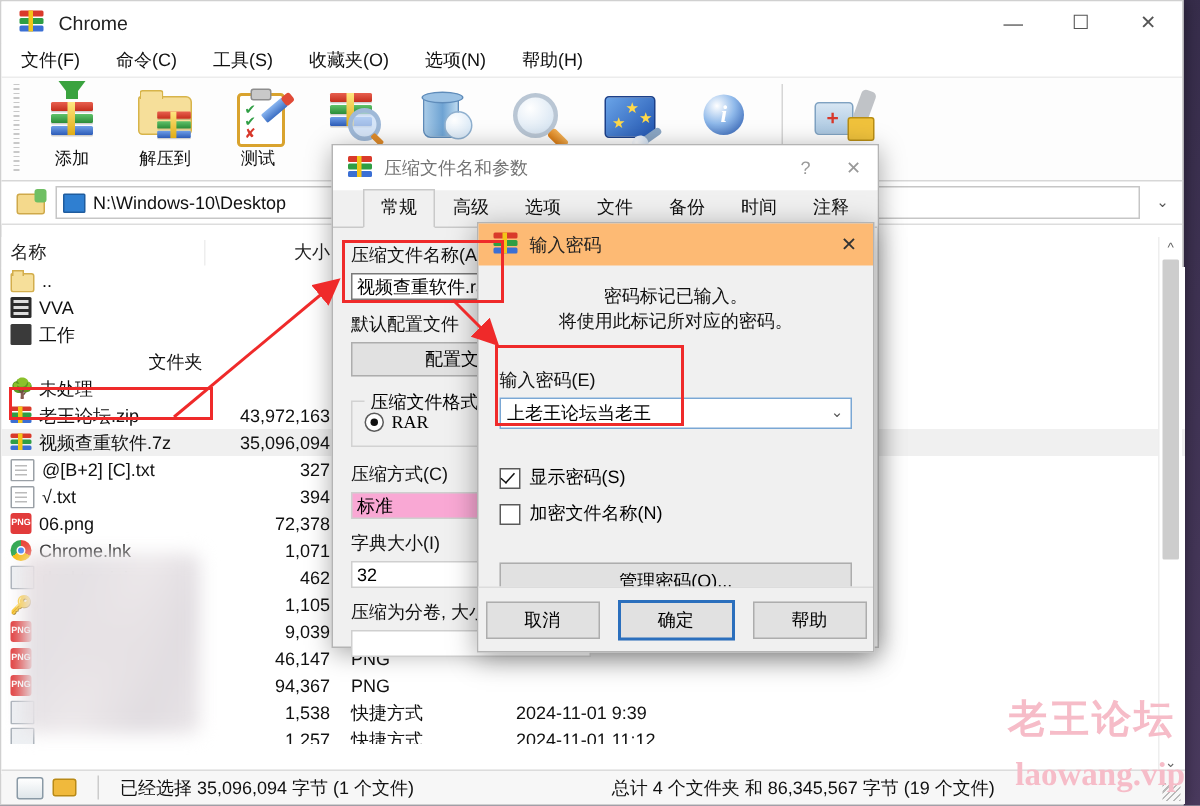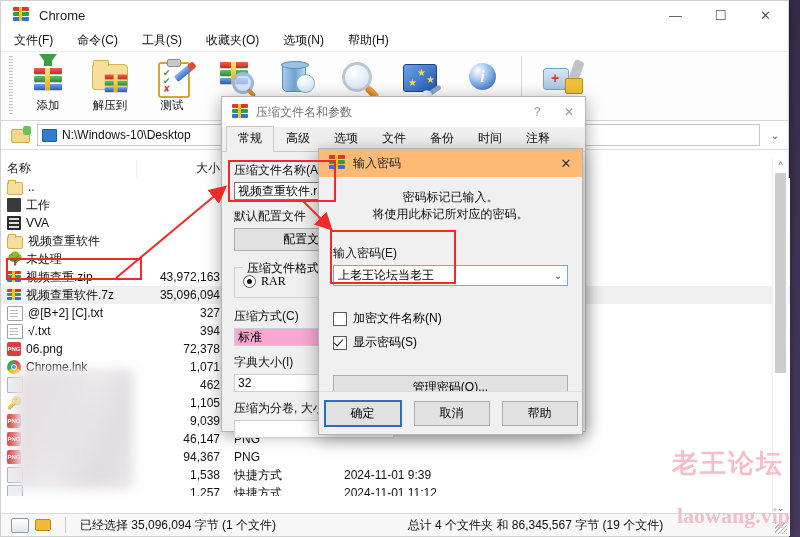--- a/index.html
+++ b/index.html
@@ -190,21 +190,21 @@
 
   
   #compress-dialog{position:absolute;left:221px;top:96px;width:363px;height:334px;
      background:#f0f0f0;border:1px solid #b4b4b4;box-shadow:0 3px 16px rgba(0,0,0,.35);}
   #compress-dialog .dlg-title{height:30px;display:flex;align-items:center;background:#fff;}
   #compress-dialog .dlg-title .ic{margin-left:10px;margin-right:8px;}
   #compress-dialog .dlg-title .t{font-size:12px;color:#737373;}
   #compress-dialog .dlg-ctl{margin-left:auto;display:flex;}
   #compress-dialog .dlg-ctl div{width:32px;height:30px;display:flex;align-items:center;justify-content:center;
      color:#999;font-size:12px;}
-  .tabs{display:flex;height:24px;padding-left:4px;background:#f0f0f0;
+  .tabs{display:flex;height:24px;padding-left:20px;background:#f0f0f0;
      border-bottom:1px solid #c9c9c9;align-items:flex-end;}
   .tab{padding:3px 11px 4px;font-size:12px;color:#111;border:1px solid transparent;border-bottom:none;}
   .tab.active{background:#f0f0f0;border-color:#c9c9c9;border-bottom:1px solid #f0f0f0;
      margin-bottom:-1px;}
   .dlg-body{padding:10px 12px;position:relative;height:268px;box-sizing:border-box;}
   .lbl{font-size:12px;color:#111;margin-bottom:3px;}
   .inputbox{height:18px;background:#fff;border:1px solid #7a7a7a;font-size:12px;
      padding:0 3px;display:flex;align-items:center;box-sizing:border-box;}
   .inputbox.flat{border:1px solid #cfcfcf;background:#fff;}
   .btn{height:21px;background:#e1e1e1;border:1px solid #adadad;font-size:12px;
@@ -237,21 +237,21 @@
      display:flex;align-items:center;justify-content:center;gap:12px;background:#f0f0f0;}
   .pd-footer .btn{width:74px;height:23px;}
   .pd-footer .btn.default{border:2px solid #2b6fbd;}
 
   
   .redbox{position:absolute;border:2px solid #ef2a2a;pointer-events:none;}
   #arrow-svg{position:absolute;left:0;top:0;width:800px;height:537px;pointer-events:none;}
 
   
   .wm{position:absolute;color:#f2b7c3;font-weight:bold;pointer-events:none;}
-  #wm-cn{right:16px;bottom:56px;font-size:26px;letter-spacing:2px;color:#f6bcc8;}
+  #wm-cn{right:16px;bottom:40px;font-size:26px;letter-spacing:2px;color:#f6bcc8;}
   #wm-en{right:10px;bottom:8px;font-size:22px;color:#f6bcc8;font-family:"Liberation Serif",serif;}
 </style>
 </head>
 <body>
 
 <div id="desktop-backdrop"></div>
 
 <div id="winrar-window">
 
   <div class="titlebar">
@@ -401,41 +401,37 @@
           <div class="cell name">
             <span class="ic16 ic-folder"></span>
             <span class="">..</span>
           </div>
           <div class="cell size"></div>
           <div class="cell type">文件夹</div>
           <div class="cell date"></div>
         </div>
         <div class="row">
           <div class="cell name">
+            <span class="ic16 ic-film"></span>
+            <span class="">VVA</span>
+          </div>
+          <div class="cell size"></div>
+          <div class="cell type">文件夹</div>
+          <div class="cell date"></div>
+        </div>
+        <div class="row">
+          <div class="cell name">
             <span class="ic16 ic-dark"></span>
             <span class="">工作</span>
           </div>
           <div class="cell size"></div>
           <div class="cell type">文件夹</div>
           <div class="cell date"></div>
         </div>
         <div class="row">
-          <div class="cell name">
-            <span class="ic16 ic-film"></span>
-            <span class="">VVA</span>
-          </div>
-          <div class="cell size"></div>
-          <div class="cell type">文件夹</div>
-          <div class="cell date"></div>
-        </div>
-        <div class="row">
-          <div class="cell name">
-            <span class="ic16 ic-folder"></span>
-            <span class="">视频查重软件</span>
-          </div>
           <div class="cell size"></div>
           <div class="cell type">文件夹</div>
           <div class="cell date"></div>
         </div>
         <div class="row">
           <div class="cell name">
             <span class="ic16 ic-tree">🌳</span>
             <span class="">未处理</span>
           </div>
           <div class="cell size"></div>
@@ -443,21 +439,21 @@
           <div class="cell date"></div>
         </div>
         <div class="row">
           <div class="cell name">
             <span class="ic16 ic-rar">
               <i></i>
               <i></i>
               <i></i>
               <b></b>
             </span>
-            <span class="">视频查重.zip</span>
+            <span class="">老王论坛.zip</span>
           </div>
           <div class="cell size">43,972,163</div>
           <div class="cell type">WinRAR</div>
           <div class="cell date"></div>
         </div>
         <div class="row sel">
           <div class="cell name">
             <span class="ic16 ic-rar">
               <i></i>
               <i></i>
@@ -656,35 +652,35 @@
 
   <div class="pd-body" style="margin-top:22px">
     <div class="lbl">输入密码(E)</div>
     <div class="pw-combo">
       <span>上老王论坛当老王</span>
       <span class="caret">⌄</span>
     </div>
 
     <div style="margin-top:24px">
       <div class="cbrow">
+        <span class="cbox checked"></span>
+        <span>显示密码(S)</span>
+      </div>
+      <div class="cbrow">
         <span class="cbox"></span>
         <span>加密文件名称(N)</span>
       </div>
-      <div class="cbrow">
-        <span class="cbox checked"></span>
-        <span>显示密码(S)</span>
-      </div>
     </div>
 
     <div class="btn" style="margin-top:24px;height:22px">管理密码(O)...</div>
   </div>
 
   <div class="pd-footer">
+    <div class="btn">取消</div>
     <div class="btn default">确定</div>
-    <div class="btn">取消</div>
     <div class="btn">帮助</div>
   </div>
 </div>
 
 <div class="redbox" style="left:228px;top:160px;width:104px;height:38px"></div>
 <div class="redbox" style="left:6px;top:258px;width:132px;height:18px"></div>
 <div class="redbox" style="left:330px;top:230px;width:122px;height:50px"></div>
 
 <svg id="arrow-svg">
   <defs>

